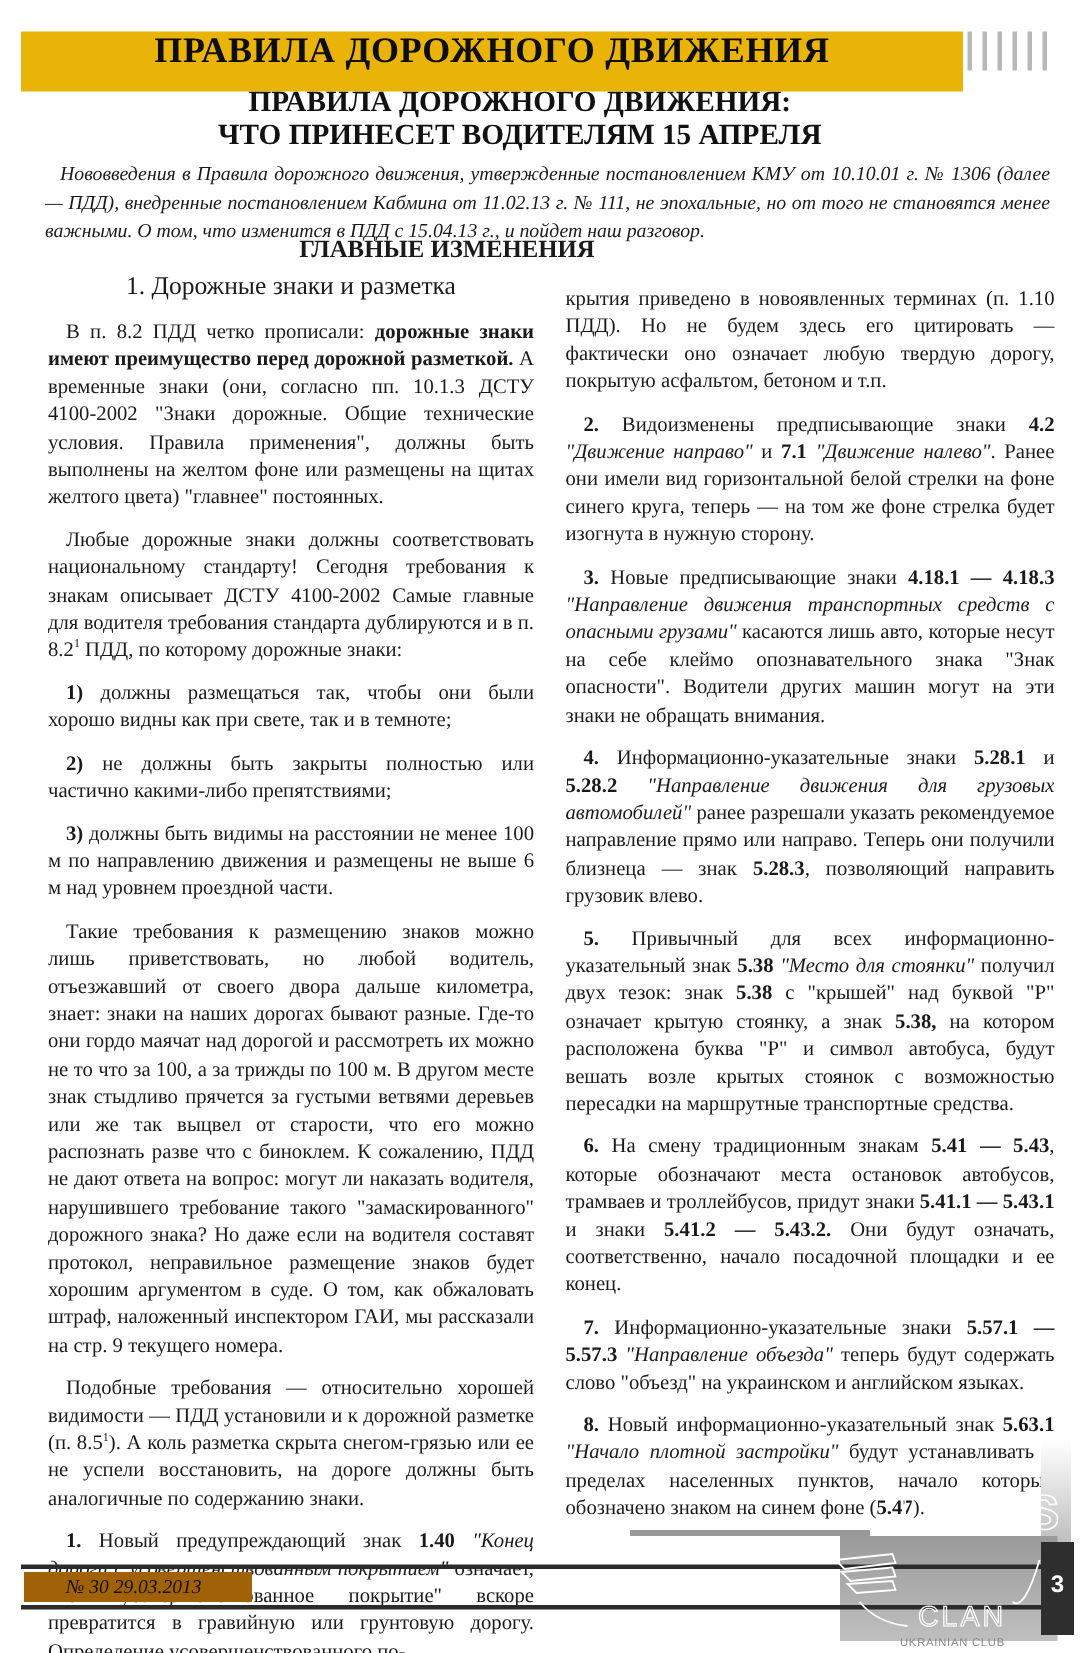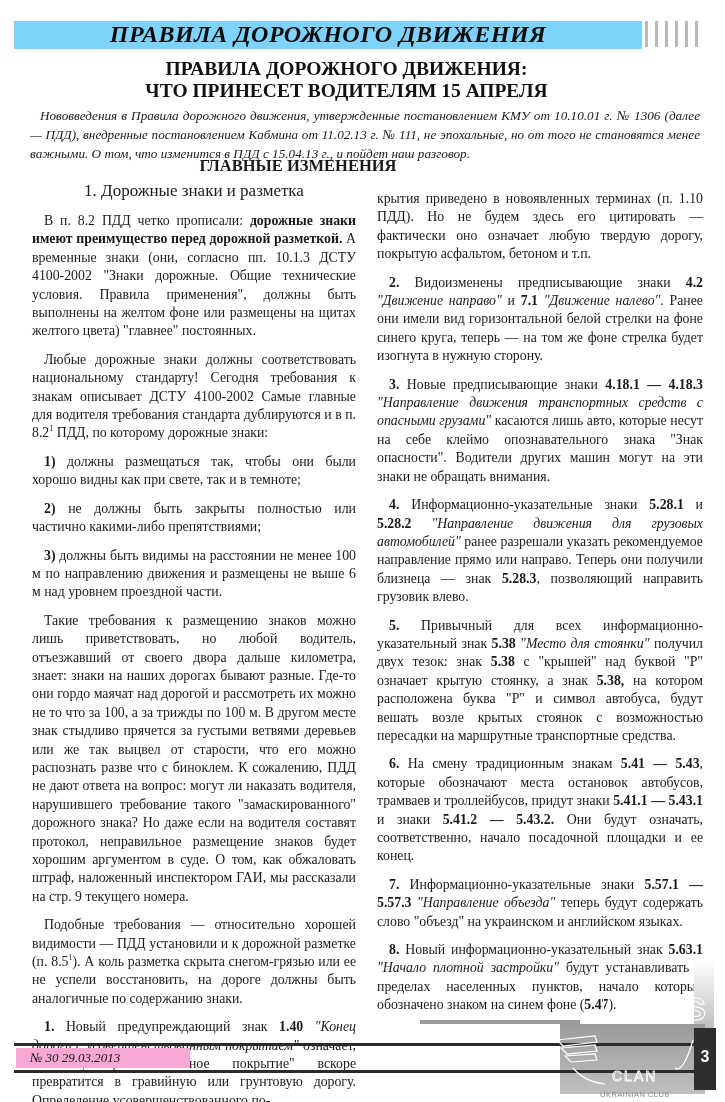--- a/index.html
+++ b/index.html
@@ -1,20 +1,20 @@
 <!DOCTYPE html>
 <html><head>
 <meta charset="utf-8">
 <style>
   html, body { margin: 0; padding: 0; background: #ffffff; }
   body { width: 725px; height: 1102px; position: relative; overflow: hidden;
          font-family: "Liberation Serif", "DejaVu Serif", serif; color: #1a1a1a; }
 
-  .header-band { position: absolute; left: 14px; top: 21px; width: 628px; height: 28px;
-    background: #7dd3fc; font-style: italic; }
+  .header-band { position: absolute; left: 14px; top: 21px; width: 628px; height: 40px;
+    background: #eab308; }
   .header-title { position: absolute; left: 0; width: 100%; top: 0; text-align: center;
     font-size: 24px; font-weight: bold; letter-spacing: 0.5px; line-height: 26px; color: #0d0d0d;
     font-family: "Liberation Serif", serif; }
   .header-bars { position: absolute; left: 643px; top: 21px; height: 26px; width: 60px; }
   .header-bars span { position: absolute; top: 0; width: 3px; height: 26px; background: #b8b8b8; }
 
   .main-title { position: absolute; left: 0; width: 693px; top: 58px; text-align: center;
     font-weight: bold; font-size: 19.5px; line-height: 22px; color: #111; }
 
   .lead { position: absolute; left: 30px; width: 670px; top: 106px; font-style: italic;
@@ -30,34 +30,34 @@
   .col-right { left: 367px; width: 346px; }
   .col p { margin: 10px; text-indent: 12px; }
   .col h3 { margin: 0; font-size: 17px; line-height: 22px; text-align: center; font-weight: normal; }
   .b { font-weight: bold; }
   .i { font-style: italic; }
   sup { font-size: 8px; line-height: 0; }
 
   .footer-band-right { position: absolute; left: 454px; top: 1018px; width: 230px; height: 10px; background: #888; }
   .footer-rule-top { position: absolute; left: 14px; top: 1043px; width: 690px; height: 3px; background: #2b2b2b; }
   .footer-rule-bot { position: absolute; left: 14px; top: 1070px; width: 690px; height: 3px; background: #2b2b2b; }
-  .issue-box { position: absolute; left: 16px; top: 1048px; width: 174px; height: 20px; background: #f9a8d4;
-    font-style: italic; font-size: 13px; line-height: 20px; padding-left: 14px; box-sizing: border-box; color: #111; }
+  .issue-box { position: absolute; left: 16px; top: 1048px; width: 152px; height: 20px; background: #a16207;
+    font-style: italic; font-size: 13px; line-height: 20px; padding-left: 28px; box-sizing: border-box; color: #111; }
   .gray-block { position: absolute; left: 560px; top: 1024px; width: 145px; height: 70px;
     background: linear-gradient(#9a9a9a, #bfbfbf); }
   .gray-fade { position: absolute; left: 694px; top: 960px; width: 20px; height: 70px;
     background: linear-gradient(#ffffff, #bdbdbd); }
   .page-tab { position: absolute; left: 694px; top: 1028px; width: 22px; height: 62px; background: #2e2e2e; }
   .page-num { position: absolute; left: 694px; top: 1048px; width: 22px; text-align: center; color: #fff;
     font-weight: bold; font-size: 16px; font-family: "Liberation Sans", sans-serif; }
   .logo { position: absolute; left: 555px; top: 1032px; width: 140px; height: 58px; }
   .logo-text { position: absolute; left: 600px; top: 992px; font-family: Liberation Mono, monospace;
     font-size: 34px; letter-spacing: 1px; color: transparent; -webkit-text-stroke: 1px #ffffff; font-weight: bold; }
   .logo-sub { position: absolute; left: 612px; top: 1068px; font-family: "Liberation Sans", sans-serif;
-    font-size: 14px; letter-spacing: 2px; color: transparent; -webkit-text-stroke: 0.8px #ffffff; }
+    font-size: 19px; letter-spacing: 2px; color: transparent; -webkit-text-stroke: 0.8px #ffffff; }
   .logo-club { position: absolute; left: 600px; top: 1090px; font-family: "Liberation Sans", sans-serif;
     font-size: 7.5px; letter-spacing: 0.5px; color: #888; }
 </style>
 </head>
 <body>
 
 <div class="header-band">
   <div class="header-title">ПРАВИЛА ДОРОЖНОГО ДВИЖЕНИЯ</div>
 </div>
 <div class="header-bars">

